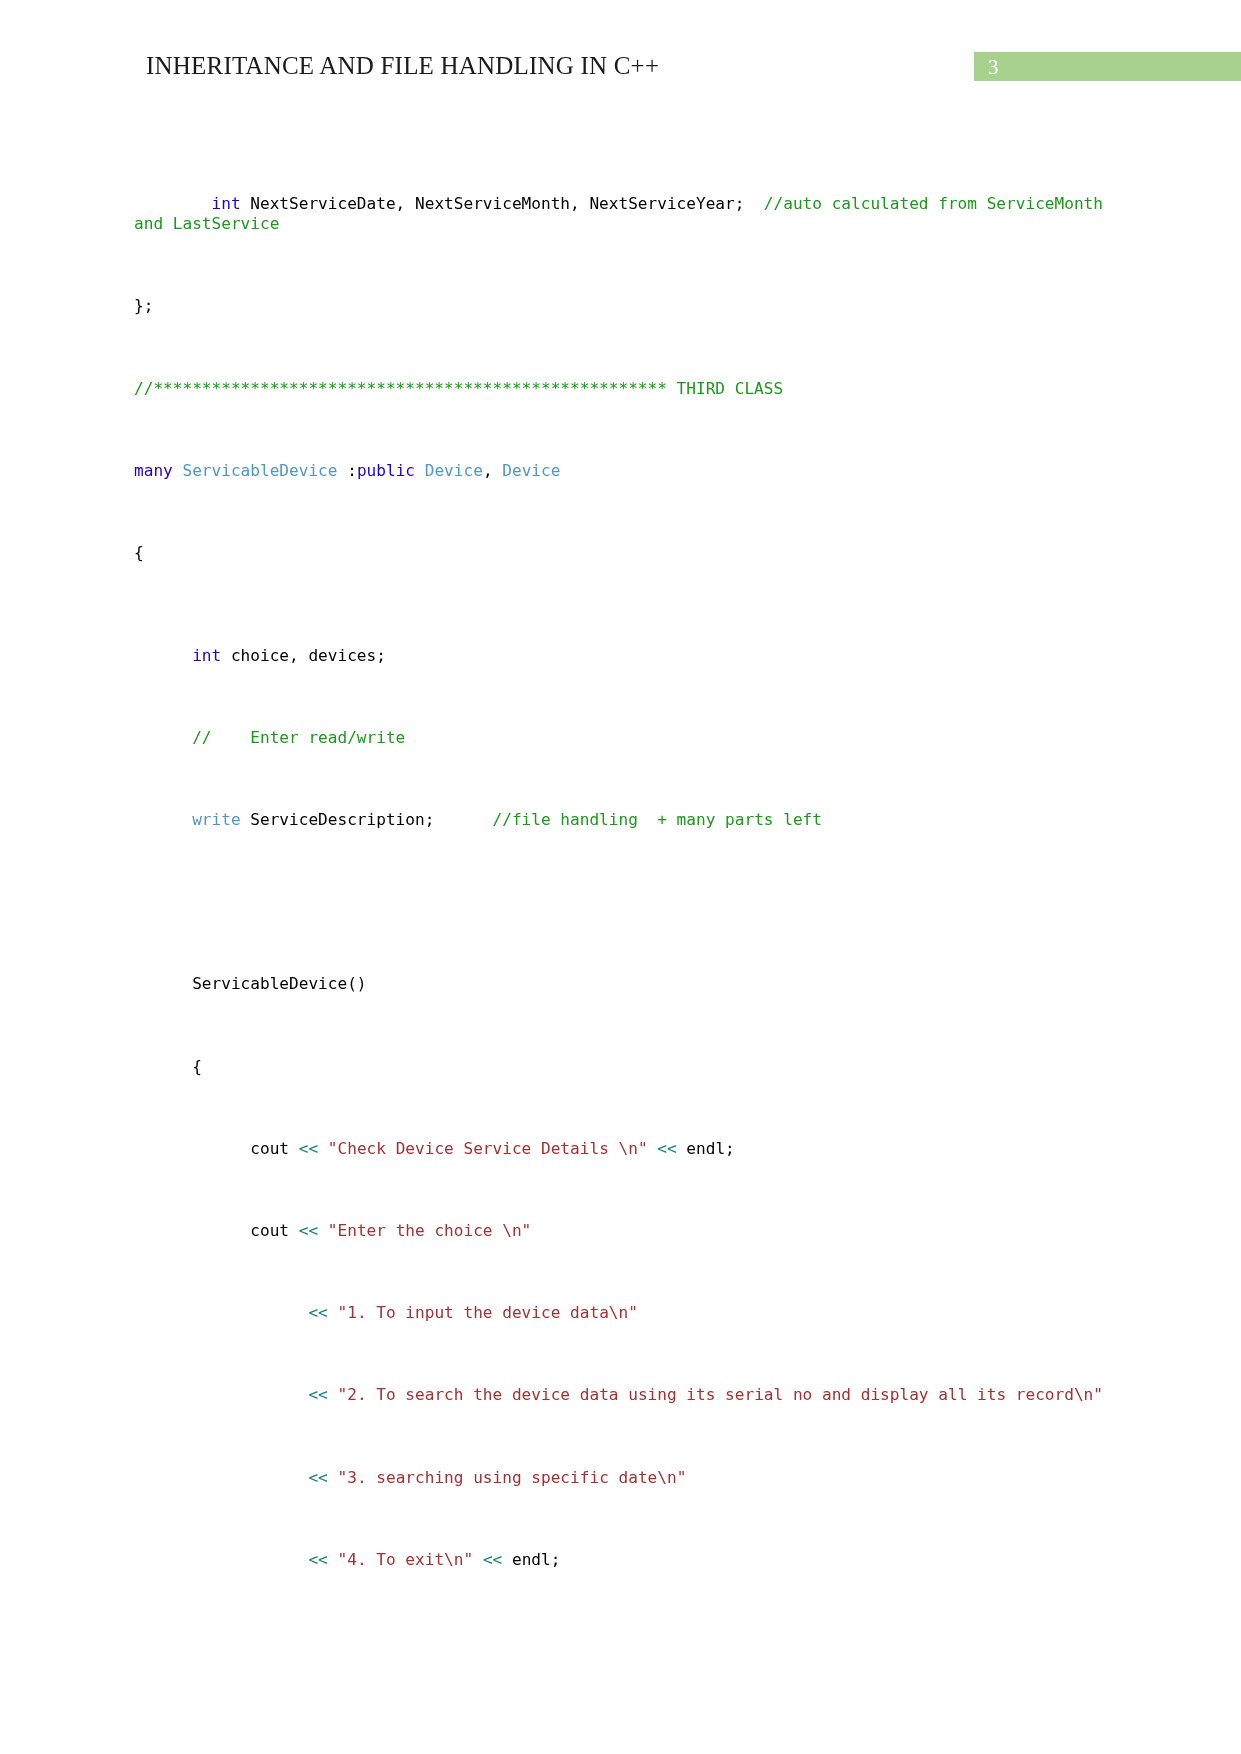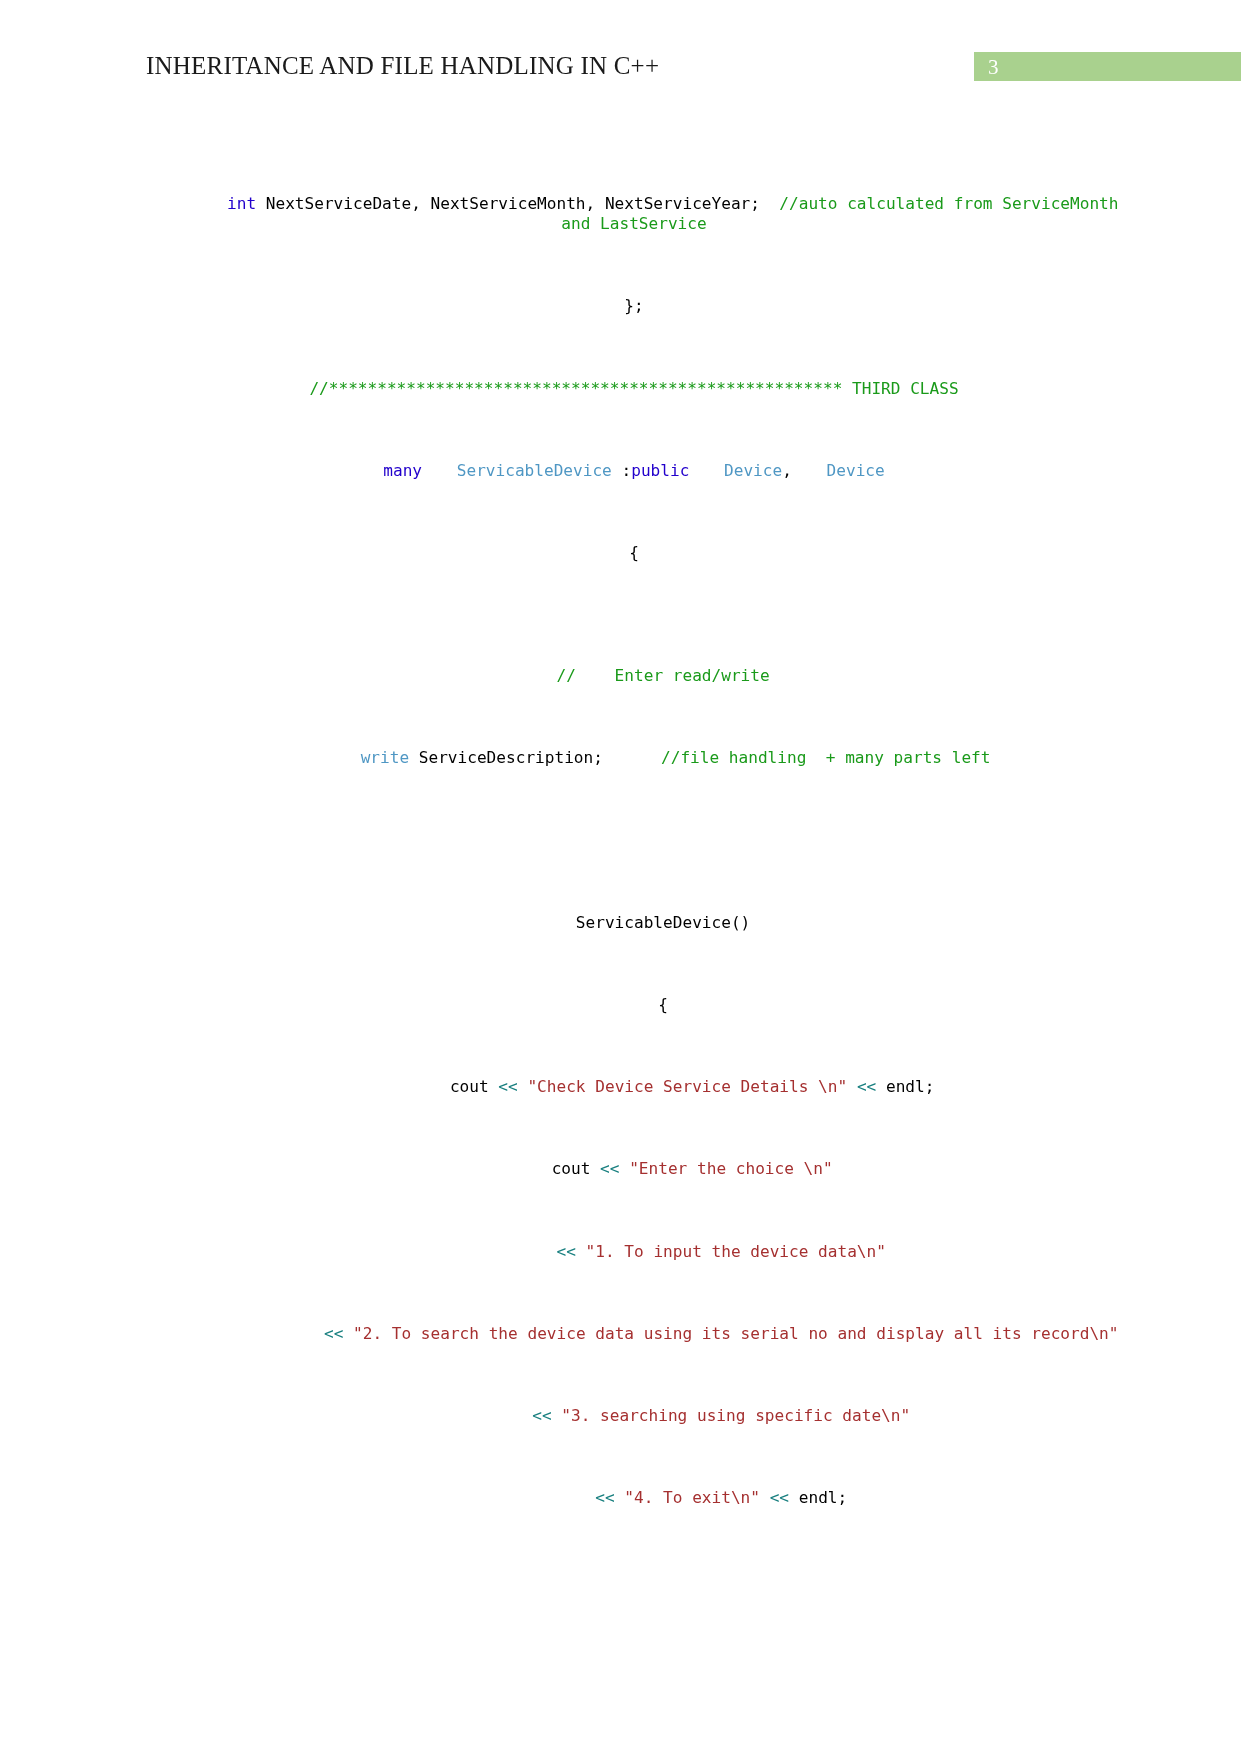--- a/index.html
+++ b/index.html
@@ -59,25 +59,25 @@
     width: 1000px;
     font-family: "DejaVu Sans Mono", "Liberation Mono", monospace;
     font-size: 16.1px;
     line-height: 20.55px;
     color: #000000;
     white-space: pre-wrap;
     word-break: normal;
     overflow-wrap: break-word;
     letter-spacing: 0px;
   }
-  .ln { display: block; min-height: 20.55px; text-align: center; }
+  .ln { display: block; min-height: 20.55px; }
 
   
   .kw  { color: #2200cc; }   
-  .typ { color: #4f97c4; margin-left: 25px; }   
+  .typ { color: #4f97c4; }   
   .cmt { color: #1a9a1a; }   
   .str { color: #a53030; }   
   .op  { color: #1a8080; }   
   .pln { color: #000000; }
 </style>
 </head>
 <body>
 
 <div id="page-header">
   <div id="header-title">INHERITANCE AND FILE HANDLING IN C++</div>
@@ -92,20 +92,21 @@
 
   <span class="ln"><span class="pln">};</span></span>
 
   <span class="ln"><span class="cmt">//***************************************************** THIRD CLASS</span></span>
 
   <span class="ln"><span class="kw">many</span><span class="pln"> </span><span class="typ">ServicableDevice</span><span class="pln"> :</span><span class="kw">public</span><span class="pln"> </span><span class="typ">Device</span><span class="pln">, </span><span class="typ">Device</span></span>
 
   <span class="ln"><span class="pln">{</span></span>
 
 
+  <span class="ln"><span class="pln">      </span><span class="kw">int</span><span class="pln"> choice, devices;</span></span>
 
   <span class="ln"><span class="pln">      </span><span class="cmt">//    Enter read/write</span></span>
 
   <span class="ln"><span class="pln">      </span><span class="typ">write</span><span class="pln"> ServiceDescription;      </span><span class="cmt">//file handling  + many parts left</span></span>
 
   <span class="ln">&nbsp;</span>
 
   <span class="ln"><span class="pln">      ServicableDevice()</span></span>
 
   <span class="ln"><span class="pln">      {</span></span>

